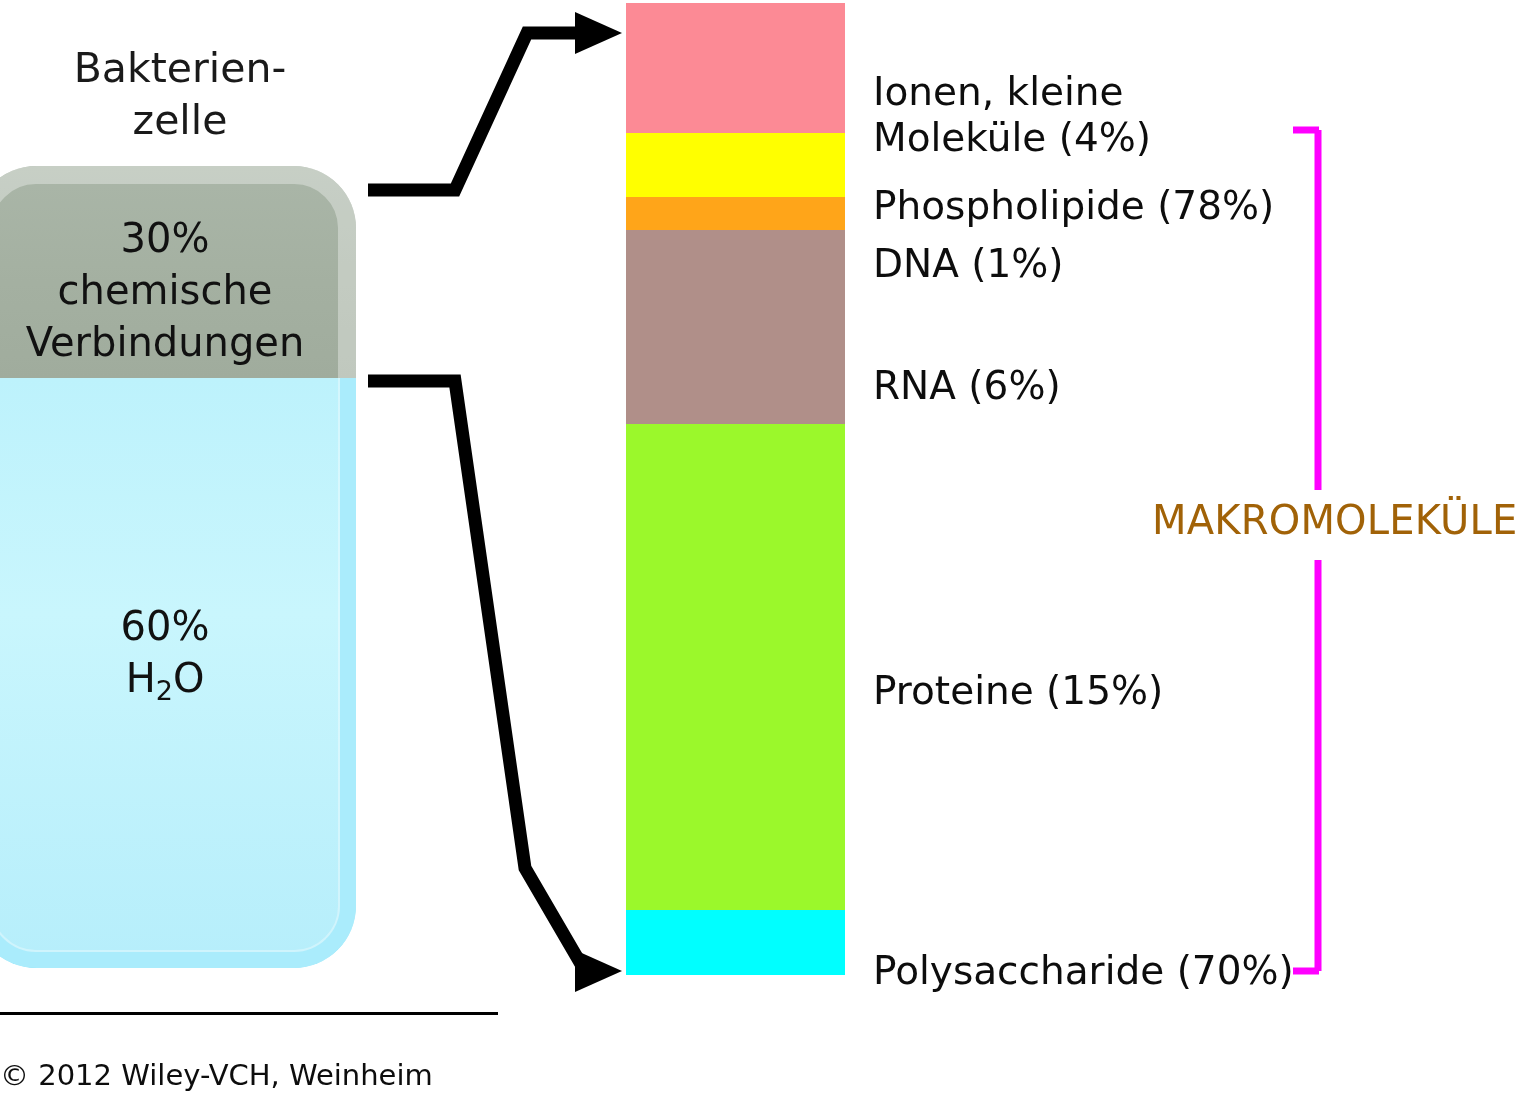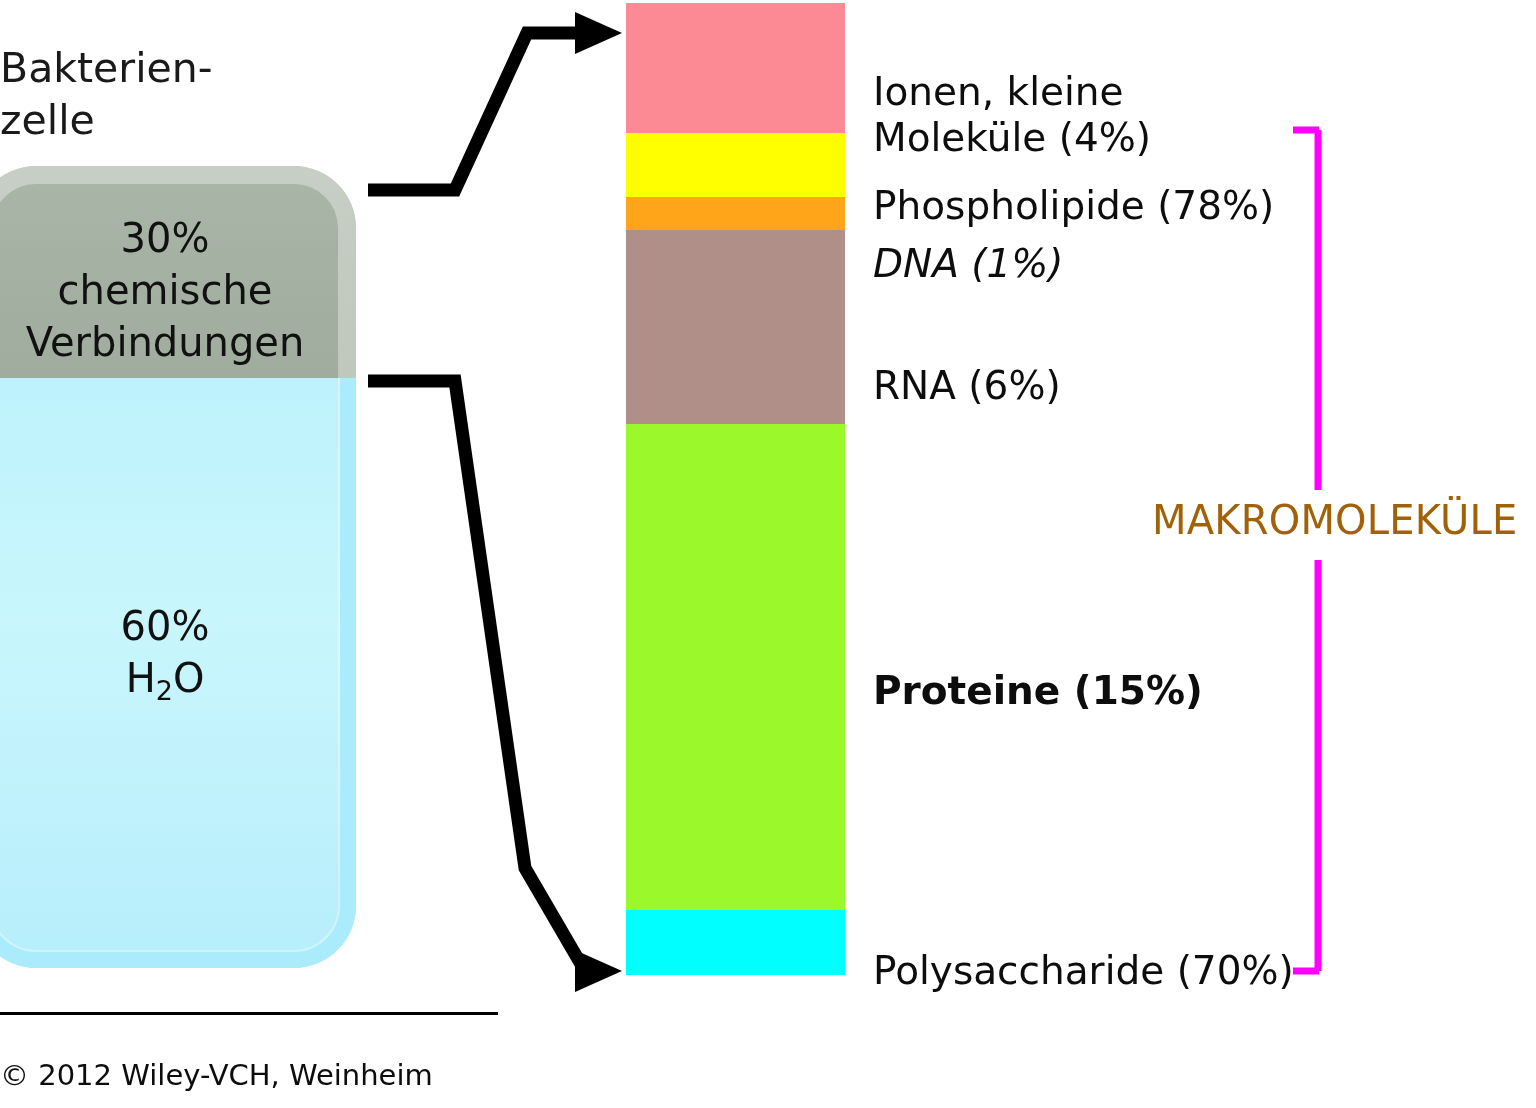--- a/index.html
+++ b/index.html
@@ -15,20 +15,21 @@
     font-family: "DejaVu Sans", "Liberation Sans", sans-serif;
     color: #000000;
   }
 
   
   #cell-title {
     position: absolute;
     left: 0px;
     top: 42px;
     width: 360px;
+    text-align: center;
     font-size: 41px;
     line-height: 1.28;
     color: #1a1a1a;
     white-space: pre-line;
   }
 
   #cell-shape {
     position: absolute;
     left: -26px;
     top: 166px;
@@ -229,16 +230,16 @@
 <div id="credit-rule"></div>
 <div id="credit">
   <span class="figline">© 2012 Wiley-VCH, Weinheim</span>
   
   
 </div>
 
 <div class="bar-label" style="top: 29.37px;">Ionen, kleine
 Moleküle (4%)</div>
 <div class="bar-label" style="top: 143.185px;">Phospholipide (78%)</div>
-<div class="bar-label" style="top: 201.185px; font-style: italic;">DNA (1%)</div>
+<div class="bar-label" style="top: 201.185px;">DNA (1%)</div>
 <div class="bar-label" style="top: 323.185px;">RNA (6%)</div>
-<div class="bar-label" style="top: 628.185px; font-weight: bold;">Proteine (15%)</div>
+<div class="bar-label" style="top: 628.185px;">Proteine (15%)</div>
 <div class="bar-label" style="top: 908.185px;">Polysaccharide (70%)</div>
 
 </body></html>

